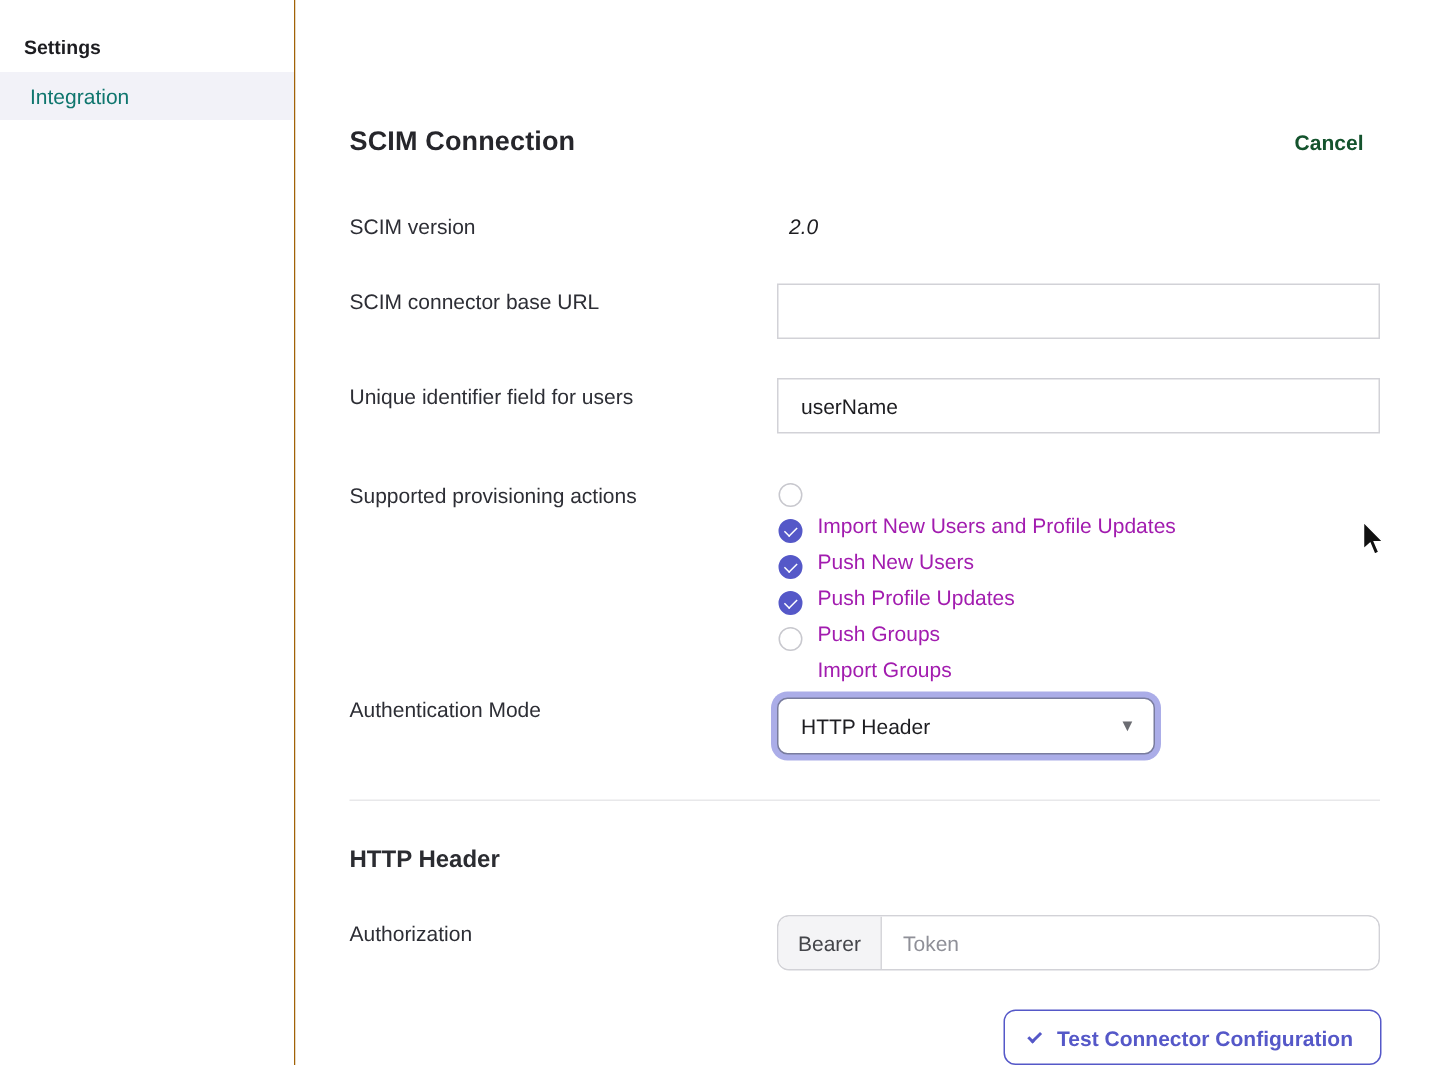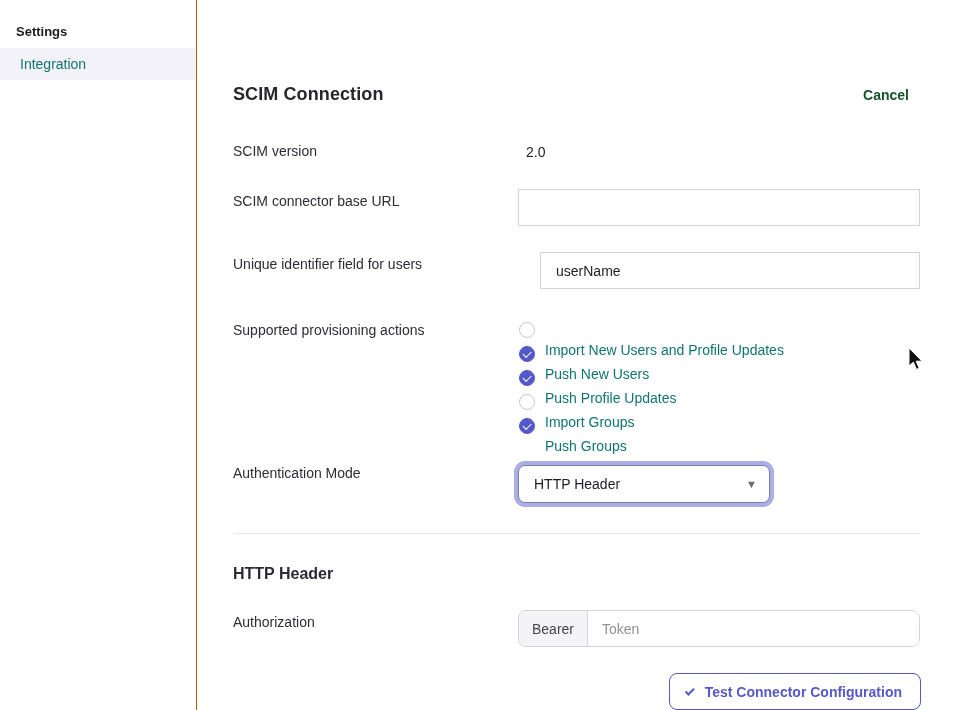--- a/index.html
+++ b/index.html
@@ -77,24 +77,24 @@
     width: 285px;
     flex: 0 0 285px;
     font-size: 14px;
     color: #2d2e35;
     line-height: 16px;
   }
   .form-control { flex: 1; }
 
   .row-version { margin-top: 38px; gap: 8px; }
   .row-version .form-label, .static-value { line-height: 16px; }
-  .static-value { font-size: 14px; color: #1d1d21; }
+  .static-value { font-size: 14px; color: #1d1d21; font-style: italic; }
 
   .row-baseurl { margin-top: 28px; }
-  .row-uniqueid { margin-top: 26px; gap: 22px; }
+  .row-uniqueid { margin-top: 26px; }
   .row-provisioning { margin-top: 29px; }
   .row-auth { margin-top: 23px; }
   .row-authz { margin-top: 27px; }
 
   .row-baseurl .form-label,
   .row-uniqueid .form-label,
   .row-auth .form-label,
   .row-authz .form-label { padding-top: 4px; }
 
   .text-input {
@@ -137,21 +137,21 @@
     position: absolute;
     left: 3px; top: 3.5px;
     width: 7px; height: 3.5px;
     border-left: 1.8px solid #ffffff;
     border-bottom: 1.8px solid #ffffff;
     transform: rotate(-45deg);
   }
   .checkbox-label {
     margin-left: 10px;
     font-size: 14px;
-    color: #0f766e;
+    color: #a21caf;
     margin-top: 40px;
   }
 
   
   .select-box {
     width: 252px;
     height: 38px;
     background: #ffffff;
     border: 1px solid #797c9e;
     border-radius: 7px;
@@ -300,26 +300,26 @@
         </div>
         <div class="checkbox-row">
           <span class="checkbox checked"></span>
           <span class="checkbox-label">Push New Users</span>
         </div>
         <div class="checkbox-row">
           <span class="checkbox checked"></span>
           <span class="checkbox-label">Push Profile Updates</span>
         </div>
         <div class="checkbox-row">
+          <span class="checkbox checked"></span>
+          <span class="checkbox-label">Push Groups</span>
+        </div>
+        <div class="checkbox-row">
           <span class="checkbox"></span>
           <span class="checkbox-label">Import Groups</span>
-        </div>
-        <div class="checkbox-row">
-          <span class="checkbox checked"></span>
-          <span class="checkbox-label">Push Groups</span>
         </div>
       </div>
     </div>
 
     <div class="form-row row-auth">
       <div class="form-label">Authentication Mode</div>
       <div class="form-control">
         <div class="select-box">
           <span>HTTP Header</span>
           <span class="select-caret">▼</span>

